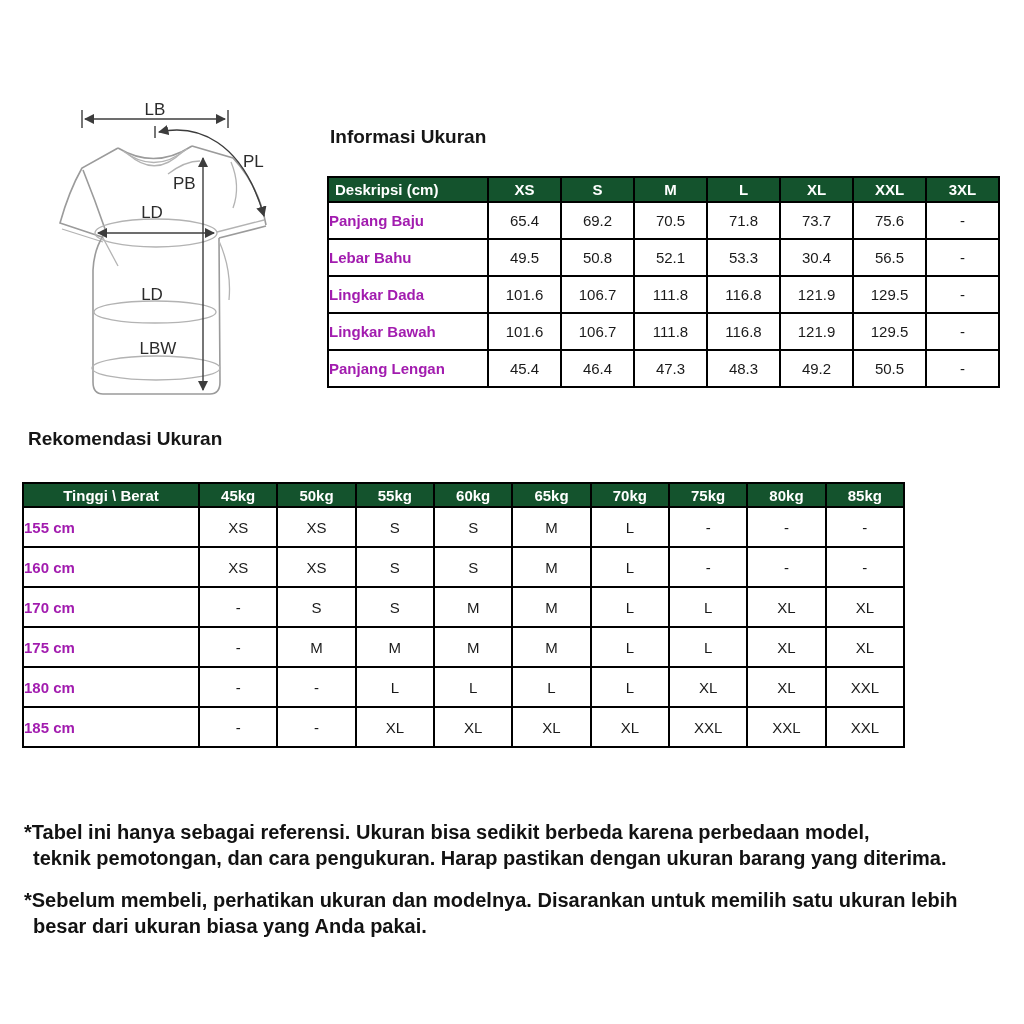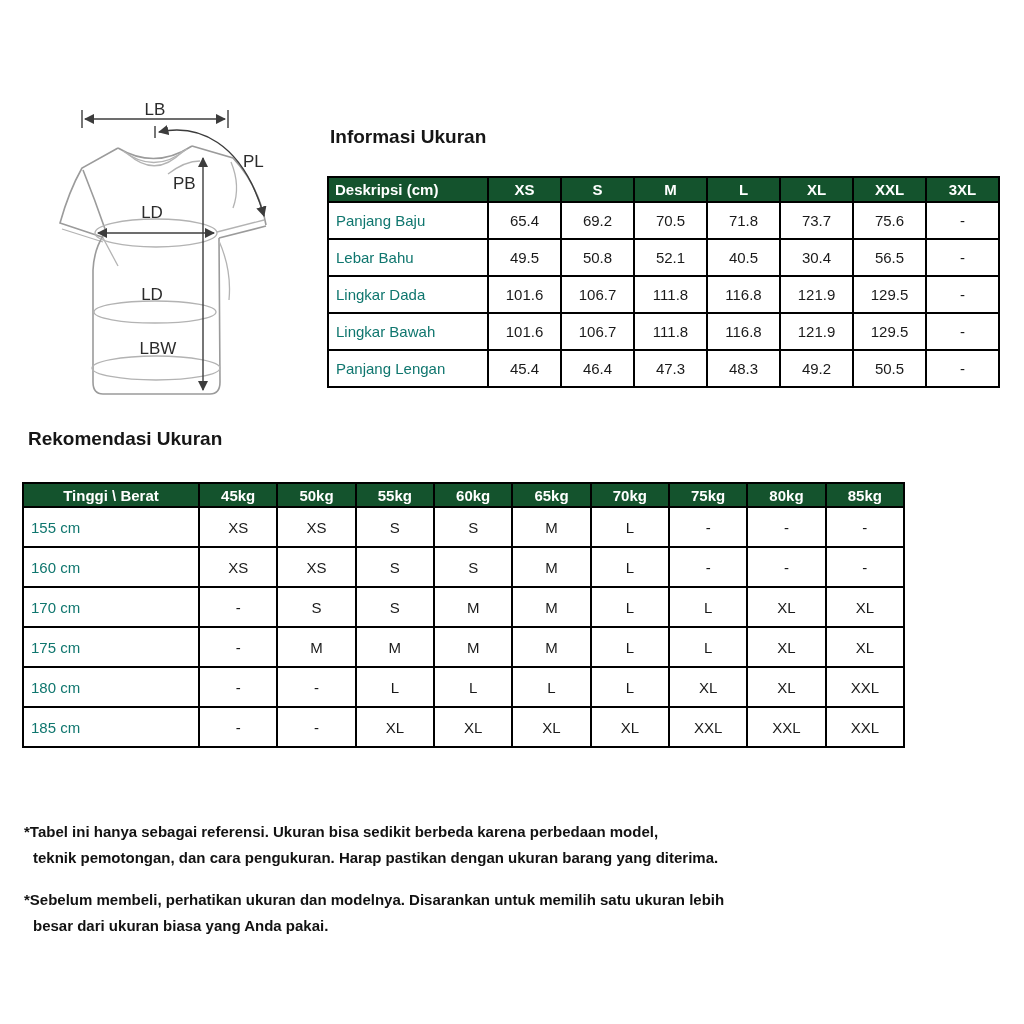--- a/index.html
+++ b/index.html
@@ -34,32 +34,32 @@
     white-space: nowrap;
   }
   thead th {
     background: #14532d;
     color: #ffffff;
     font-weight: 700;
     text-align: center;
     padding: 2px 6px;
   }
   td { text-align: center; font-weight: 400; color: #1a1a1a; }
-  td.rowlabel { text-align: left; padding-left: 7px; font-weight: 400; color: #0f766e; }
+  td.rowlabel { text-align: left; font-weight: 700; color: #a21caf; }
 
   .t1 { width: 671px; }
   .t1 thead th { height: 25px; }
   .t1 thead th:first-child { text-align: left; }
   .t1 tbody td { height: 37px; }
 
   .t2 { width: 883px; }
   .t2 thead th { height: 24px; }
   .t2 tbody td { height: 40px; }
 
-  .note { font-size: 15px; font-weight: 700; color: #121212; }
+  .note { font-size: 20px; font-weight: 700; color: #121212; }
   .note span { display: block; line-height: 26px; white-space: nowrap; }
   .note span.l2 { padding-left: 9px; }
 
   svg text {
     font-family: "Liberation Sans", sans-serif;
     font-size: 17px;
     fill: #2b2b2b;
   }
   .outline { stroke: #9b9b9b; stroke-width: 1.6; fill: none; }
   .outline-light { stroke: #b3b3b3; stroke-width: 1.3; fill: none; }
@@ -149,21 +149,21 @@
           <td>71.8</td>
           <td>73.7</td>
           <td>75.6</td>
           <td>-</td>
         </tr>
         <tr>
           <td class="rowlabel">Lebar Bahu</td>
           <td>49.5</td>
           <td>50.8</td>
           <td>52.1</td>
-          <td>40.5</td>
+          <td>53.3</td>
           <td>30.4</td>
           <td>56.5</td>
           <td>-</td>
         </tr>
         <tr>
           <td class="rowlabel">Lingkar Dada</td>
           <td>101.6</td>
           <td>106.7</td>
           <td>111.8</td>
           <td>116.8</td>

